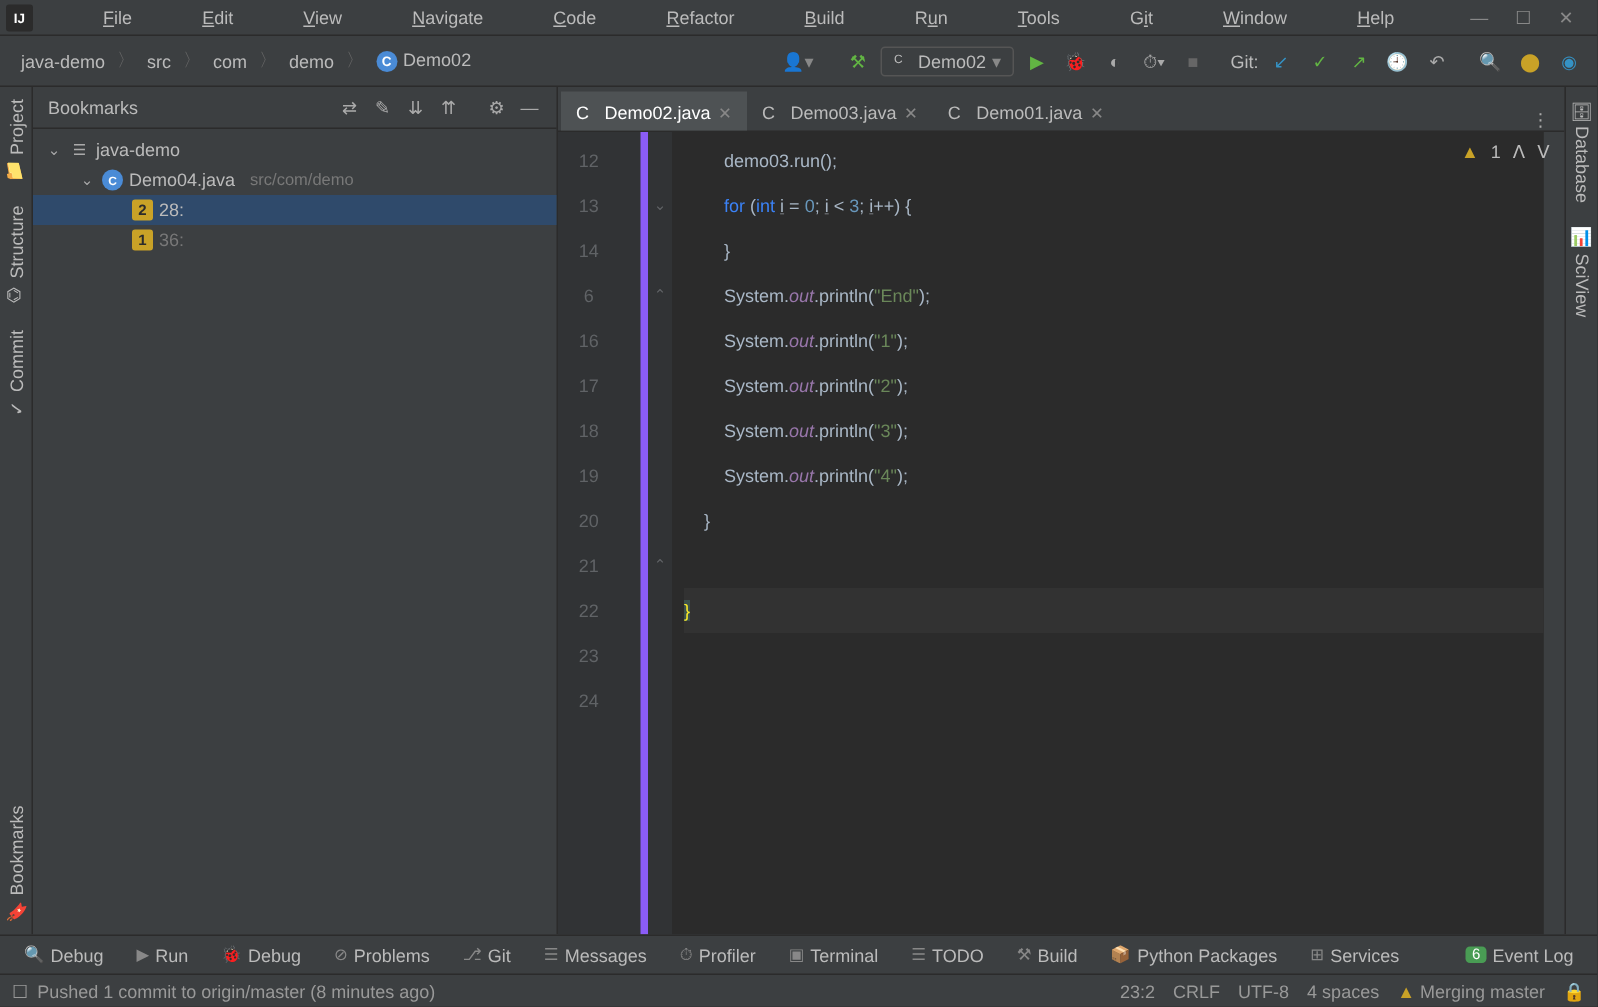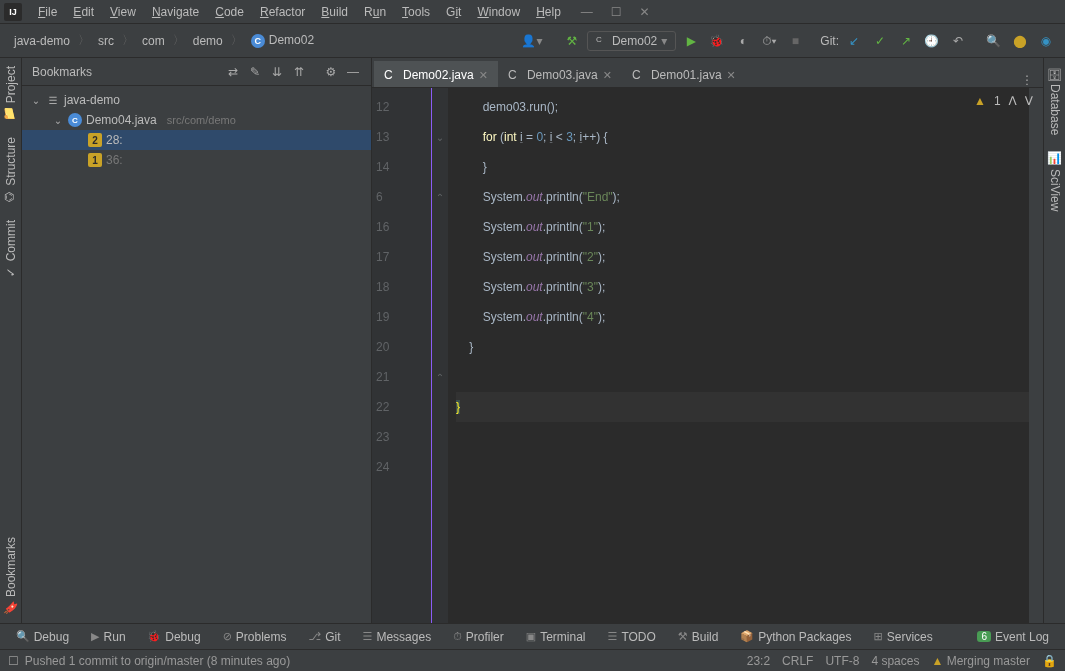--- a/index.html
+++ b/index.html
@@ -1,17 +1,17 @@
 <!DOCTYPE html>
 <html><head>
 <meta charset="utf-8">
 <style>
 * { margin:0; padding:0; box-sizing:border-box; font-family:"Segoe UI",Arial,sans-serif; font-size:12px; }
 body { background:#3c3f41; color:#bbb; width:1065px; height:671px; overflow:hidden; display:flex; flex-direction:column; }
-.menubar { height:24px; background:#3c3f41; display:flex; align-items:center; padding:0 4px; border-bottom:1px solid #2b2b2b; }
+.menubar { height:24px; background:#3c3f41; display:flex; align-items:center; padding:0 4px; border-bottom:1px solid #2b2b2b;justify-content:space-between; }
 .menubar .logo { width:18px; height:18px; background:#2b2b2b; margin-right:8px; border-radius:2px; display:flex; align-items:center; justify-content:center; color:#fff; font-size:9px; font-weight:bold;}
 .menubar .menu-item { padding:2px 8px; cursor:pointer; color:#bbb; }
 .menubar .menu-item u { text-decoration:underline; }
 .menubar .title { margin-left:20px; color:#787878; flex:1; }
 .menubar .win-controls { display:flex; gap:18px; padding:0 12px; color:#888; }
 .toolbar { height:34px; background:#3c3f41; display:flex; align-items:center; border-bottom:1px solid #2b2b2b; }
 .breadcrumb { display:flex; align-items:center; padding:0 8px; }
 .breadcrumb .crumb { padding:2px 6px; color:#bbb; }
 .breadcrumb .sep { color:#666; margin:0 2px; }
 .breadcrumb .icon-c { width:14px; height:14px; border-radius:50%; background:#4a8bd6; display:inline-flex; align-items:center; justify-content:center; color:#fff; font-size:9px; margin-right:4px; font-weight:bold;}
@@ -43,28 +43,28 @@
 .tree-sub { color:#787878; margin-left:6px; font-size:11px;}
 .mnemonic { width:14px; height:14px; background:#c9a227; color:#2b2b2b; font-size:10px; font-weight:bold; display:inline-flex; align-items:center; justify-content:center; border-radius:2px;}
 .tree-text-dim { color:#787878;}
 .editor-area { flex:1; display:flex; flex-direction:column; background:#2b2b2b; }
 .editor-tabs { height:30px; background:#3c3f41; display:flex; align-items:flex-end; border-bottom:1px solid #2b2b2b; padding-left:2px;}
 .etab { display:flex; align-items:center; gap:5px; padding:5px 10px; cursor:pointer; color:#bbb; font-size:12px; border-top:2px solid transparent;}
 .etab.active { background:#4e5254; border-top:2px solid transparent; color:#fff;}
 .etab .close { color:#888; font-size:11px;}
 .etab-more { margin-left:auto; padding:0 10px; color:#aaa;}
 .editor-body { flex:1; display:flex; overflow:hidden; font-family:"JetBrains Mono","Consolas",monospace; font-size:14px; position:relative;}
-.gutter { width:60px; background:#313335; color:#606366; text-align:left; padding:4px 18px 4px 4px; border-right:1px solid #8b5cf6;}
+.gutter { width:60px; background:#313335; color:#606366; text-align:center; padding:4px 18px 4px 4px; border-right:5px solid #8b5cf6;}
 .gutter div { height:30px; line-height:30px; }
 .fold-gutter { width:16px; background:#313335; padding:4px 0;}
 .fold-gutter div { height:30px; display:flex; align-items:center; justify-content:center; color:#606366; font-size:10px;}
 .code { flex:1; padding:4px 0 4px 8px; background:#2b2b2b; position:relative;}
 .code-line { height:30px; line-height:30px; white-space:pre; color:#a9b7c6;}
 .code-line.hl { background:#323232;}
-.kw { color:#fef9c3; }
+.kw { color:#3b82f6; }
 .num { color:#6897bb; }
 .str { color:#6a8759; }
 .field { color:#9876aa; font-style:italic;}
 .var-u { text-decoration:underline; text-decoration-color:#606366;}
 .caret-brace { background:#3b514d; color:#ffef28;}
 .annotations { position:absolute; top:6px; right:10px; display:flex; gap:8px; align-items:center; color:#bbb; font-size:11px; z-index:5;}
 .warn-tri { color:#c9a227; }
 .code-scrollbar { width:14px; background:#3c3f41;}
 .tool-row { height:26px; background:#3c3f41; border-top:1px solid #2b2b2b; display:flex; align-items:center; padding:0 8px; gap:6px;}
 .tool-item { display:flex; align-items:center; gap:4px; padding:2px 8px; color:#bbb; cursor:pointer; font-size:11px;}

